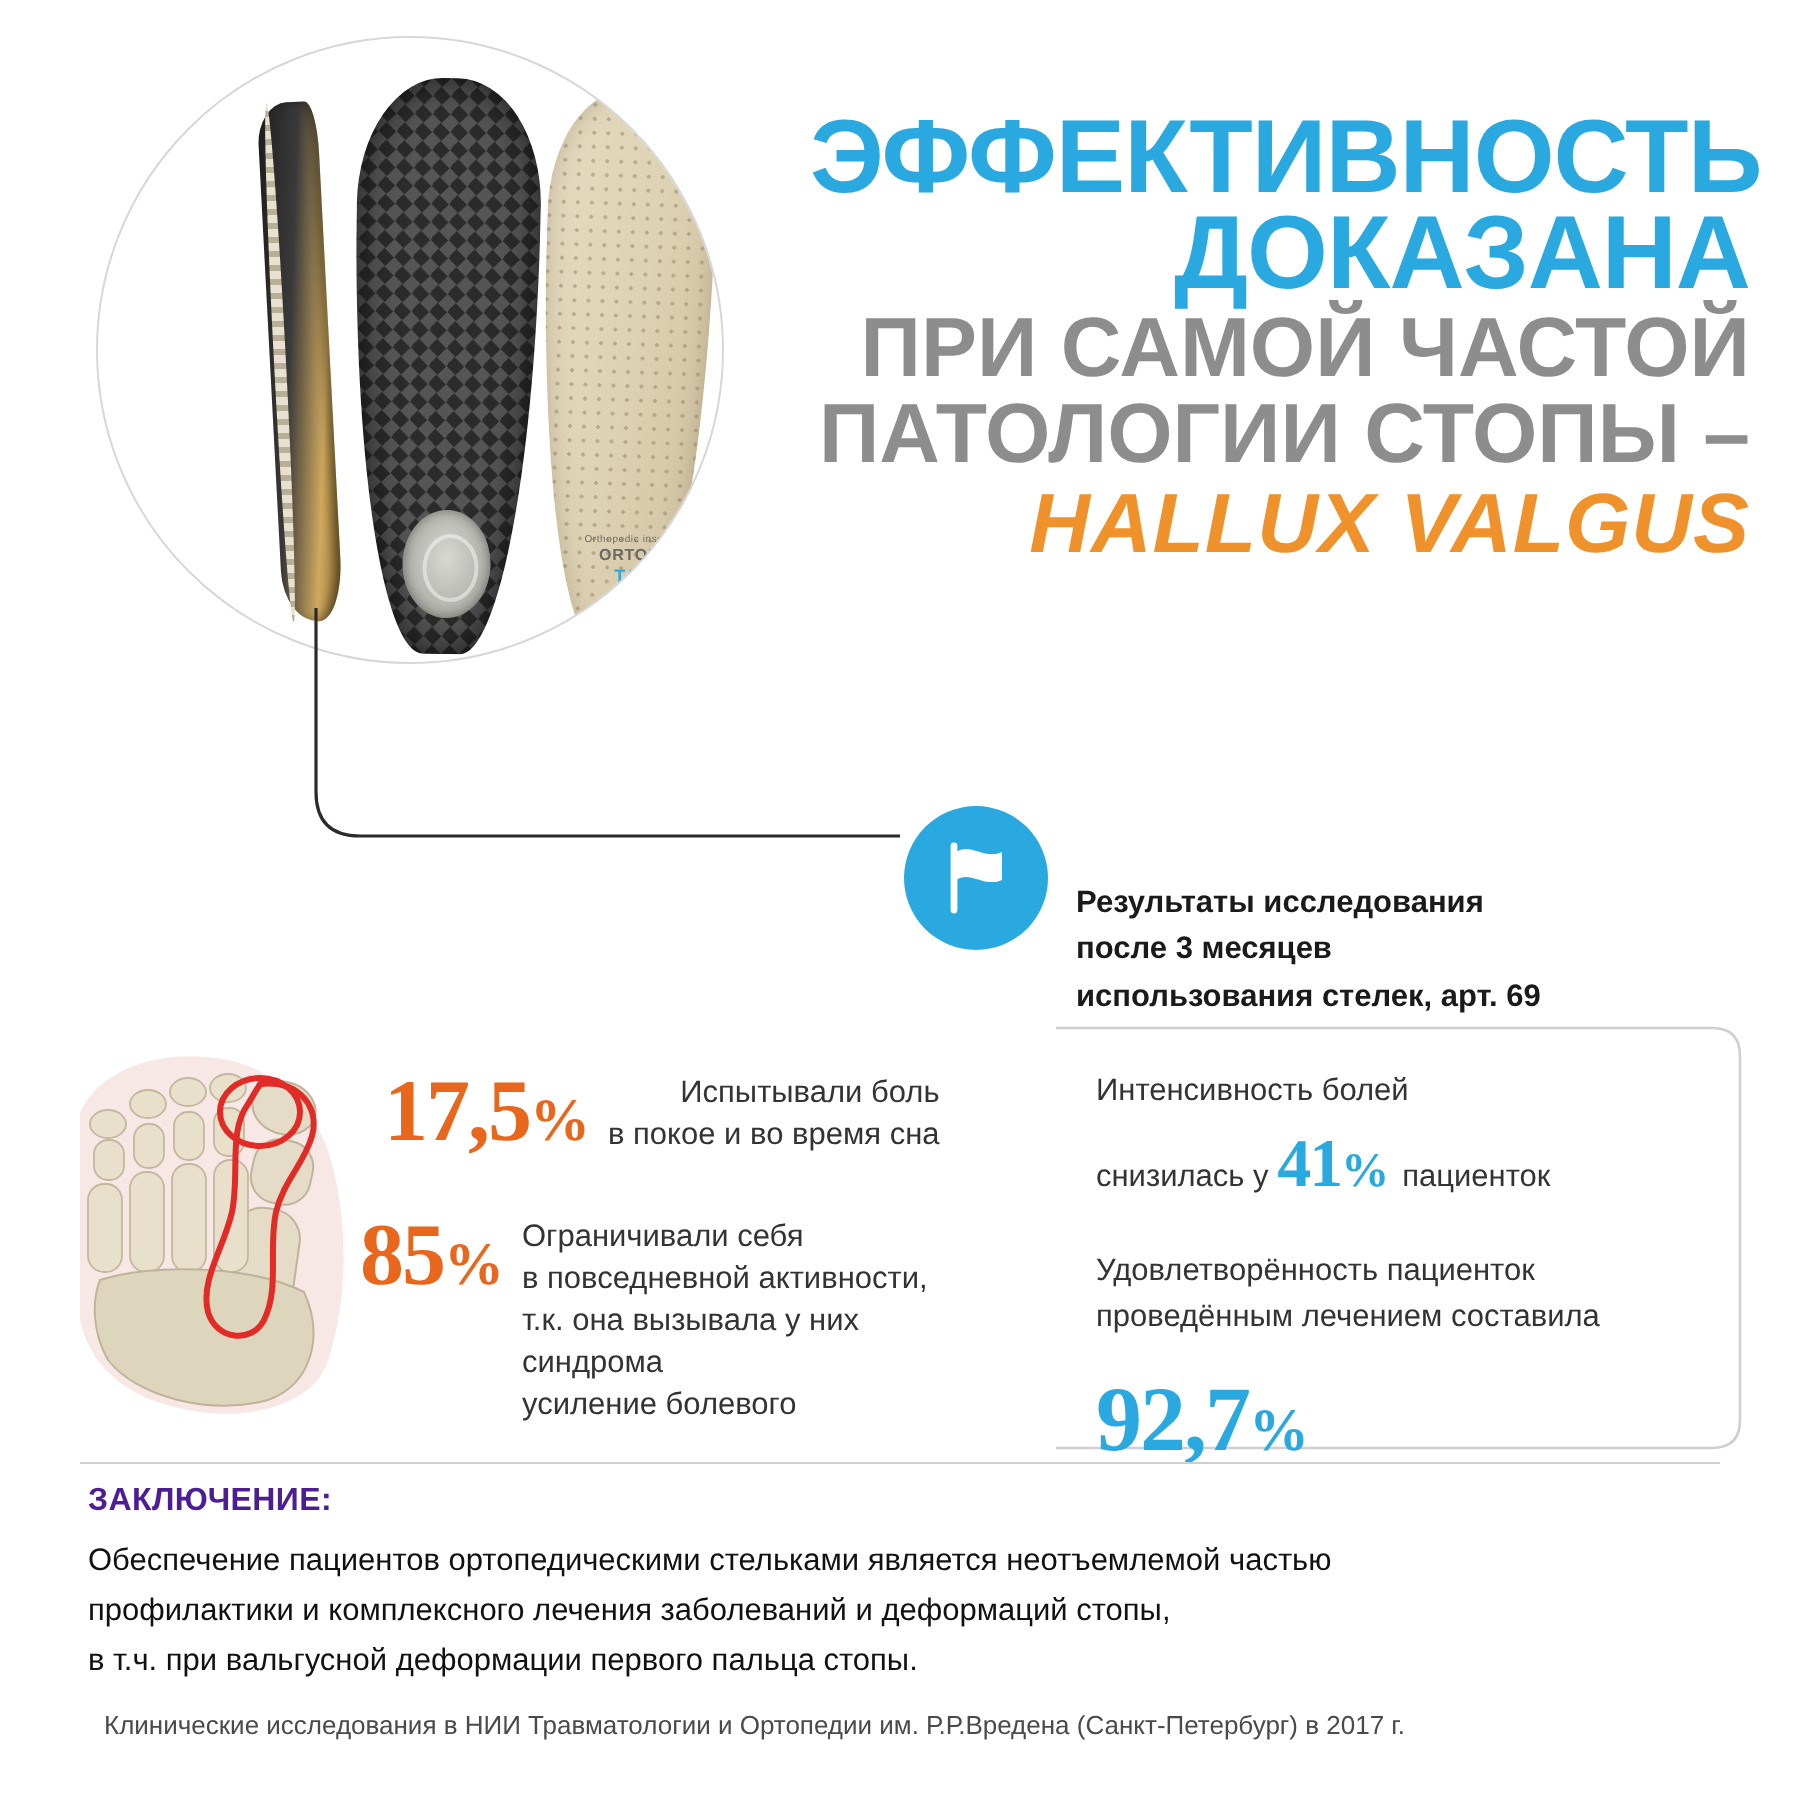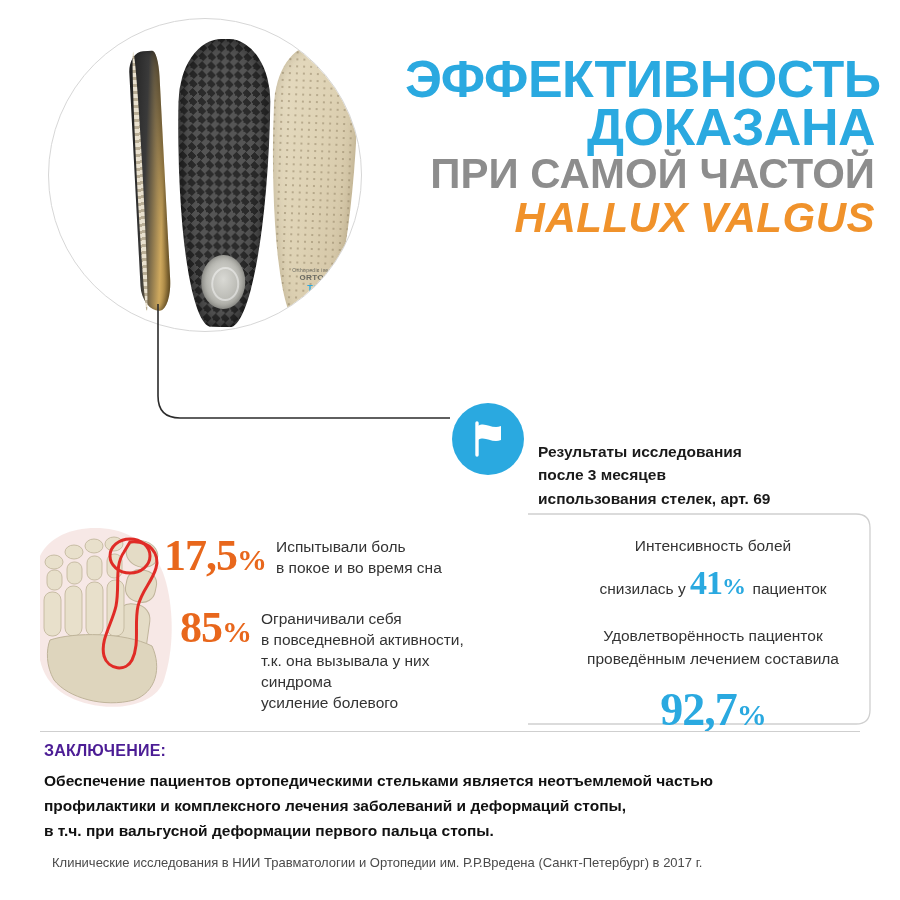--- a/index.html
+++ b/index.html
@@ -157,31 +157,31 @@
     font-size: 44px;
     line-height: 1;
     font-family: "Liberation Serif", serif;
     letter-spacing: -1px;
   }
   .stat-num .pct { font-size: 30px; }
   .stat-txt {
     color: #333; font-size: 15.5px; line-height: 1.35; padding-left: 10px; padding-top: 3px;
   }
 
-  .stat1 { left: 164px; top: 534px; width: 350px; }
+  .stat1 { left: 192px; top: 534px; width: 350px; text-align: right; }
   .stat2 { left: 180px; top: 606px; width: 350px; }
   .stat2 .stat-num { font-size: 44px; }
 
   
   .rbracket {
     position: absolute; left: 526px; top: 512px;
   }
 
   
-  .rstat { position: absolute; color:#333; font-size:15.5px; line-height:1.5;text-align:center; }
+  .rstat { position: absolute; color:#333; font-size:15.5px; line-height:1.5; }
   .rstat1 { left: 548px; top: 534px; width: 330px; }
   .rstat2 { left: 548px; top: 624px; width: 330px; }
   .num-blue {
     color: #2AA9E0; font-weight: bold;
     font-family: "Liberation Serif", serif;
     letter-spacing: -1px;
     margin-top: 20px;
   }
   .n41 { font-size: 34px; }
   .n41 .pct { font-size: 24px; }
@@ -192,21 +192,21 @@
   .hdiv {
     position: absolute; left: 40px; top: 731px; width: 820px;
     height: 1px; background: #cfcfcf;
   }
   .concl-title {
     position: absolute; left: 44px; top: 742px;
     color: #4c1d95; font-weight: bold; font-size: 16px; letter-spacing: .2px;
   }
   .concl-body {
     position: absolute; left: 44px; top: 768px; width: 800px;
-    color: #111; font-weight: bold; font-size: 15.5px; line-height: 1.62;
+    color: #111; font-weight: normal; font-size: 15.5px; line-height: 1.62;
   }
   .footnote {
     position: absolute; left: 52px; top: 855px; width: 820px;
     color: #4a4a4a; font-size: 13px;
   }
 </style>
 </head>
 <body>
 
 <div class="page">
@@ -221,20 +221,21 @@
       <div class="b1">Orthopedic insoles</div>
       <div class="b2">ORTONIK</div>
       <div class="b3">TALUS</div>
     </div>
   </div>
 
   <div class="headline">
     <div class="hl-line hl-blue">ЭФФЕКТИВНОСТЬ</div>
     <div class="hl-line hl-blue">ДОКАЗАНА</div>
     <div class="hl-line hl-gray">ПРИ САМОЙ ЧАСТОЙ</div>
+    <div class="hl-line hl-gray">ПАТОЛОГИИ СТОПЫ –</div>
     <div class="hl-line hl-orange">HALLUX VALGUS</div>
   </div>
 
   <svg class="connector" width="330" height="130" viewBox="0 0 330 130">
     <path d="M8,4 L8,96 Q8,118 30,118 L300,118" fill="none" stroke="#2b2b2b" stroke-width="1.6"></path>
   </svg>
 
   <div class="flag-badge">
     <svg width="40" height="38" viewBox="0 0 40 38">
       <path d="M9,3 L9,35" stroke="#ffffff" stroke-width="3.4" stroke-linecap="round"></path>

